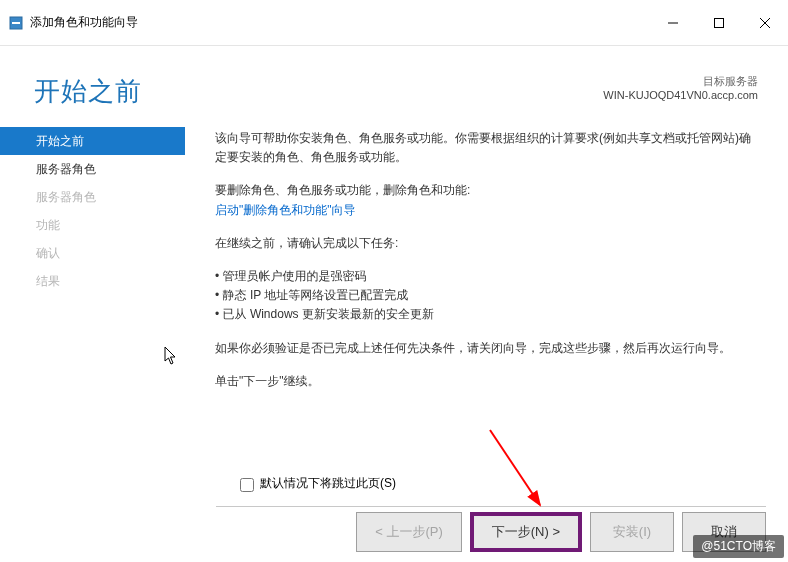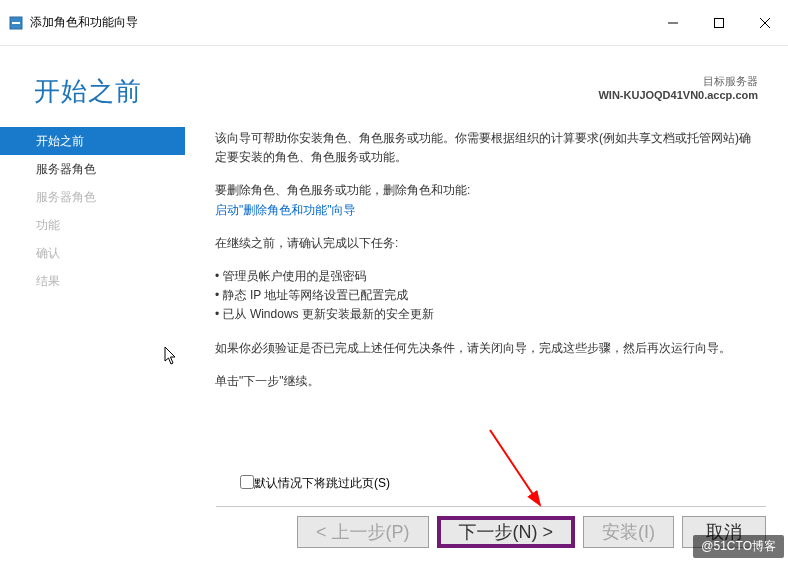--- a/index.html
+++ b/index.html
@@ -50,21 +50,21 @@
       font-weight: 300;
       color: #1e74b8;
       letter-spacing: 1px;
     }
     .server-info {
       text-align: right;
       font-size: 11px;
       color: #555;
     }
     .server-label { color: #666; }
-    .server-name { color: #444; font-weight: bold; }
+    .server-name { color: #444; }
     .body-region {
       display: flex;
       padding: 0 30px 0 0;
     }
     .sidebar {
       width: 185px;
       flex-shrink: 0;
       padding-top: 0;
     }
     .nav-item {
@@ -92,21 +92,22 @@
     }
     .content .para { margin-bottom: 14px; }
     .content .link { color: #0066cc; cursor: pointer; }
     .content ul { list-style: none; margin-bottom: 14px; }
     .content ul li::before { content: "• "; }
     .checkbox-row {
       position: absolute;
       left: 240px;
       bottom: 70px;
       display: flex;
-      align-items: flex-start;
+      align-items: flex-end;
+      gap: 6px;
     }
     .checkbox-row input { width: 14px; height: 14px; }
     .sep {
       position: absolute;
       left: 216px; right: 22px;
       bottom: 55px;
       height: 1px;
       background: #c8c8c8;
     }
     .footer {
@@ -114,24 +115,24 @@
       left: 0; right: 0; bottom: 12px;
       height: 36px;
       display: flex;
       justify-content: flex-end;
       align-items: center;
       gap: 8px;
       padding-right: 22px;
     }
     .btn {
       min-width: 84px;
-      height: 32px;
+      height: 40px;
       border: 1px solid #9f9f9f;
       background: #e8e8e8;
-      font-size: 18px;
+      font-size: 13px;
       color: #333;
       padding: 0 18px;
       cursor: pointer;
     }
     .btn.primary {
       border: 4px solid #701a75;
       background: #e8e8e8;
     }
     .btn[disabled] {
       color: #a5a5a5;

